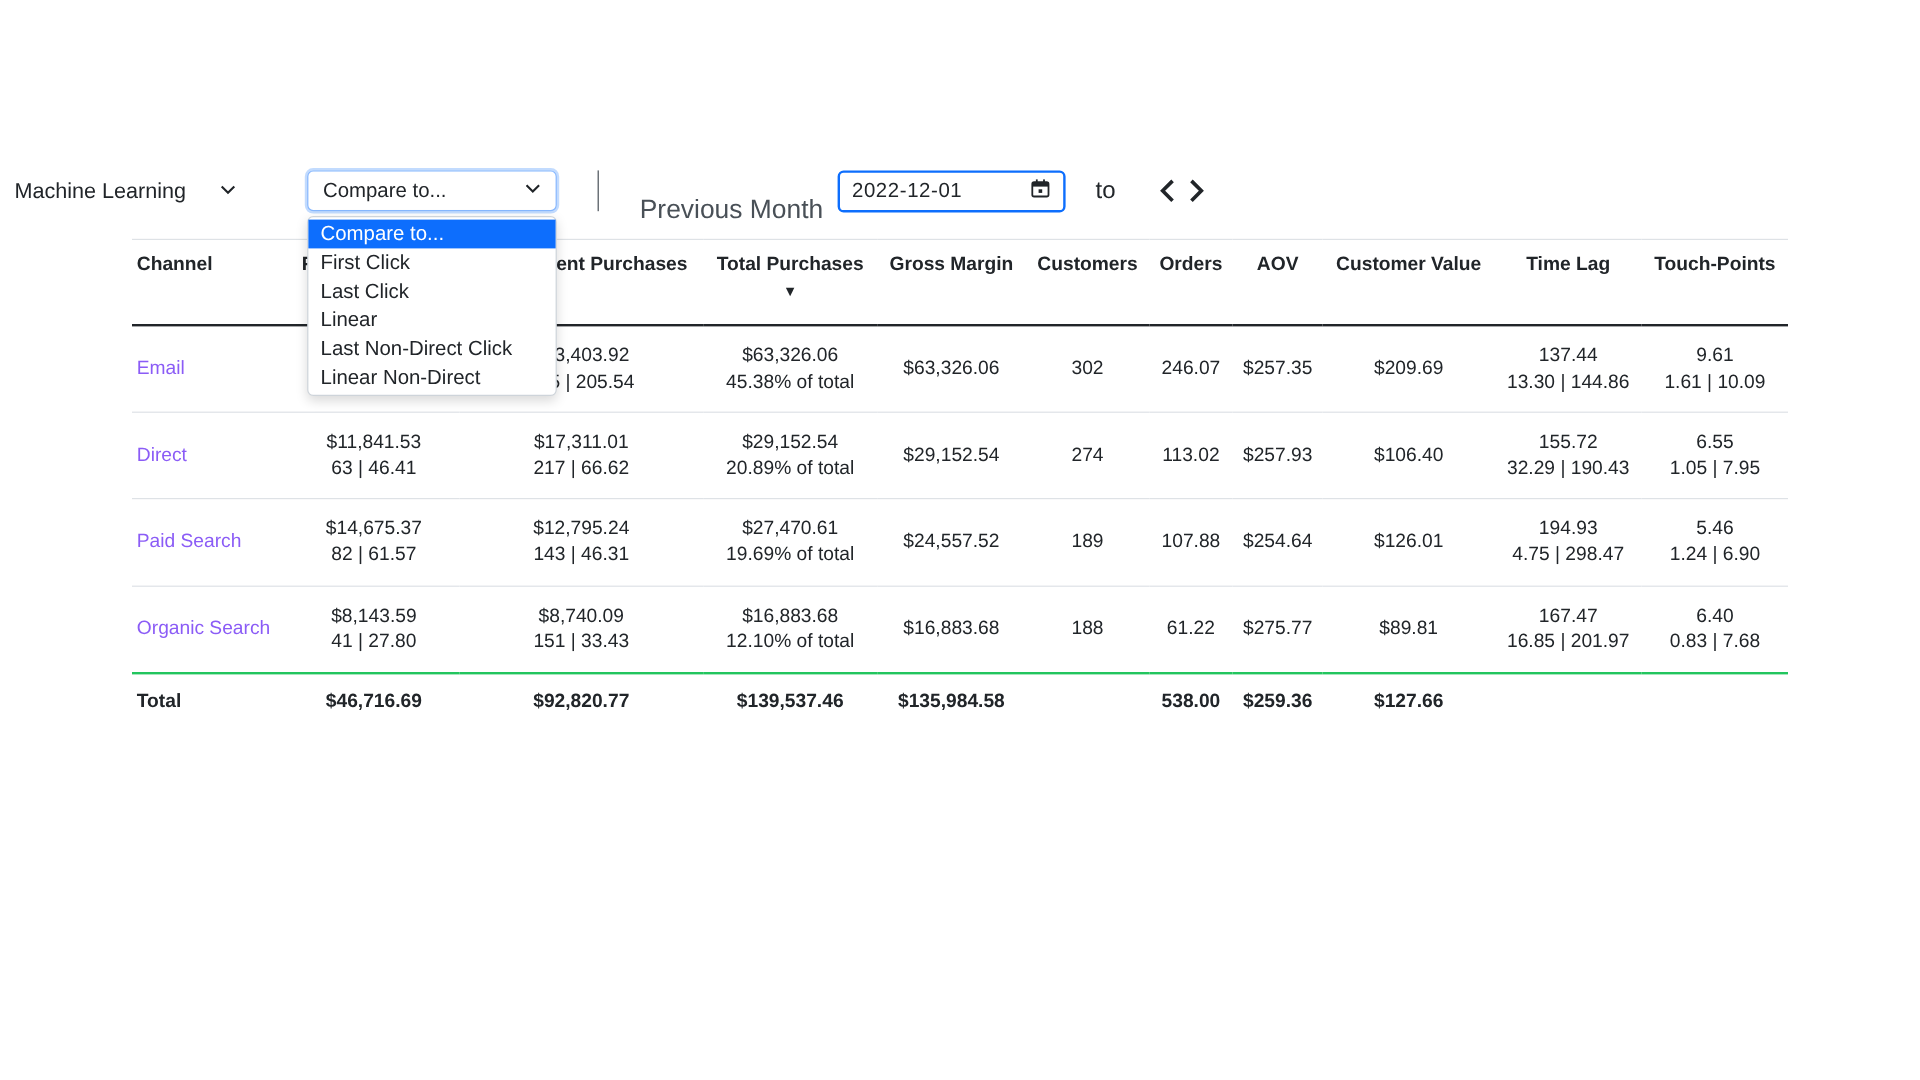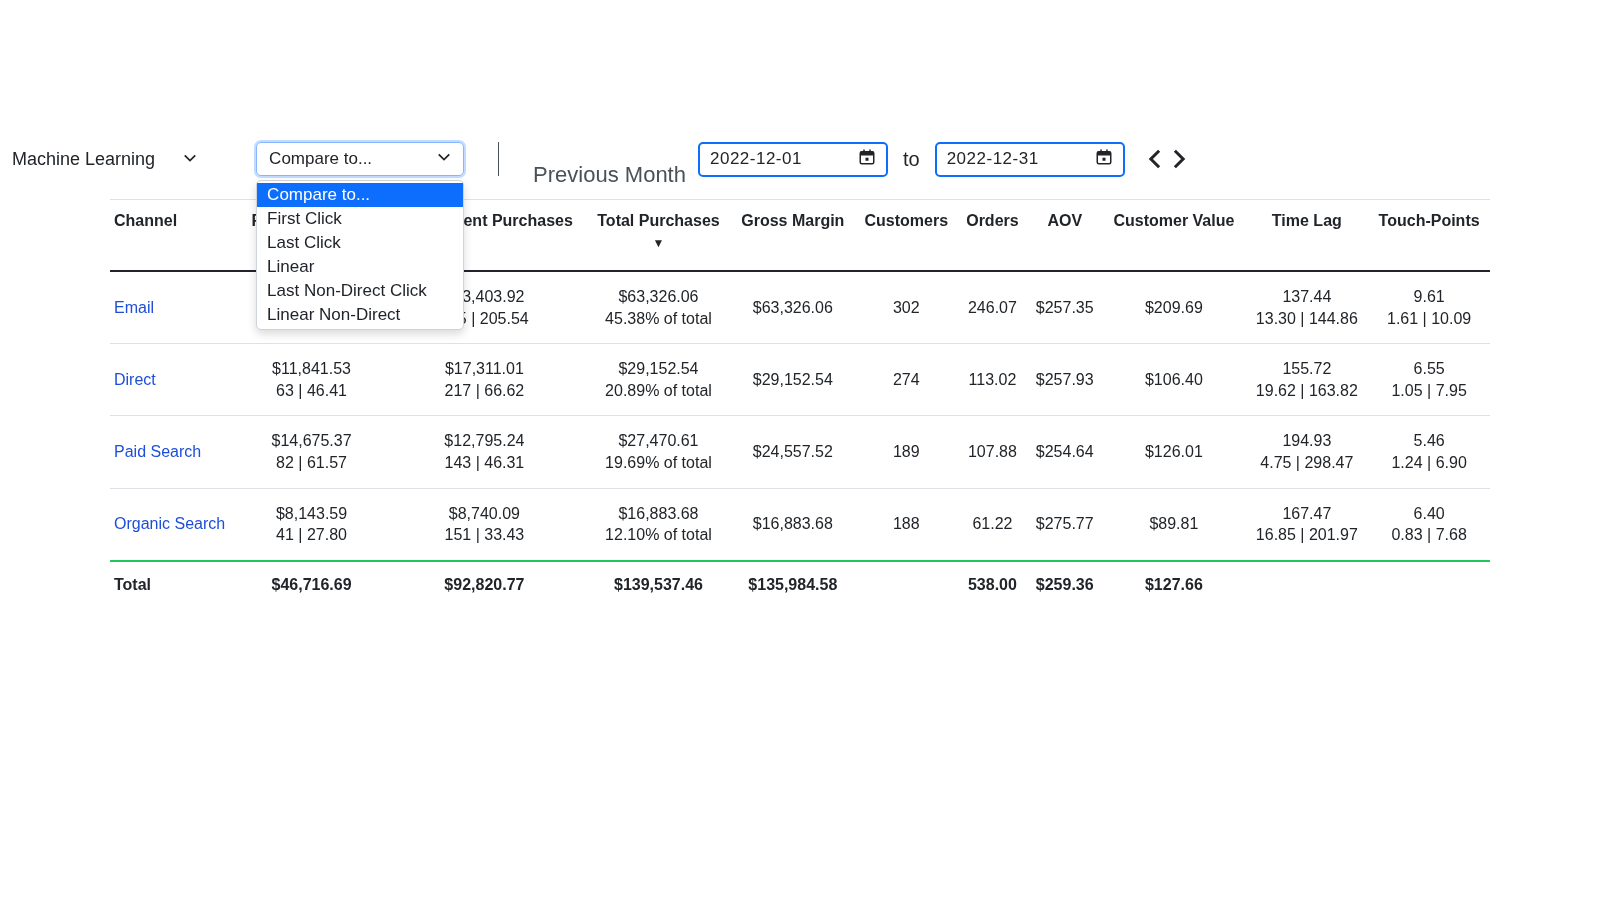--- a/index.html
+++ b/index.html
@@ -64,38 +64,38 @@
     align-items: center;
     justify-content: space-between;
     border: 2px solid #0d6efd;
     border-radius: 5px;
     padding: 4px 10px;
     width: 190px;
     font-size: 17px;
     letter-spacing: 0.5px;
     cursor: text;
   }
-  .to-text { font-size: 20px; margin: 0 3px; }
+  .to-text { font-size: 20px; margin: 0 13px; }
   .navbtns { display: flex; gap: 0; margin-left: 6px; }
   .navbtn { width: 24px; height: 24px; display: flex; align-items: center; justify-content: center; cursor: pointer; }
 
   .table-wrap { margin-top: 109px; padding: 0 110px 0 110px; }
   table { width: 100%; border-collapse: collapse; text-align: center; font-size: 16px; }
   thead th {
     font-weight: bold;
     padding: 12px 6px 20px 6px;
     vertical-align: top;
     border-top: 1px solid #dee2e6;
   }
   thead th.first { text-align: left; padding-left: 4px;}
   thead { position: relative; }
   .sort-ind { display:block; margin-top:6px; font-size:12px; }
   tbody td { padding: 14px 6px; border-top: 1px solid #dee2e6; vertical-align: middle; line-height: 1.35; }
   tbody td.first { text-align: left; padding-left: 4px;}
-  tbody a { color: #1d4ed8; text-decoration: none; cursor: pointer; }
+  tbody a { color: #8b5cf6; text-decoration: none; cursor: pointer; }
   .sub { display: block; }
   tfoot td { padding: 14px 6px; border-top: 2px solid #22c55e; font-weight: bold; }
   tfoot td.first { text-align: left; padding-left: 4px;}
   .header-underline { border-bottom: 2px solid #212529; }
 
   .chev { display:inline-block; vertical-align:middle; }
 </style>
 </head>
 <body>
 
@@ -142,32 +142,20 @@
             <rect x="3" y="5" width="18" height="5" fill="#212529"></rect>
             <rect x="7" y="2" width="2" height="4" fill="#212529"></rect>
             <rect x="15" y="2" width="2" height="4" fill="#212529"></rect>
             <rect x="10" y="13" width="4" height="4" fill="#212529"></rect>
           </svg>
       </span>
     </div>
 
     <span class="to-text">to</span>
 
-    <div class="date-input">
-      <span>2022-12-31</span>
-      <span>
-        <svg width="18" height="18" viewBox="0 0 24 24">
-            <rect x="3" y="5" width="18" height="16" rx="2" fill="none" stroke="#212529" stroke-width="2"></rect>
-            <rect x="3" y="5" width="18" height="5" fill="#212529"></rect>
-            <rect x="7" y="2" width="2" height="4" fill="#212529"></rect>
-            <rect x="15" y="2" width="2" height="4" fill="#212529"></rect>
-            <rect x="10" y="13" width="4" height="4" fill="#212529"></rect>
-          </svg>
-      </span>
-    </div>
 
     <div class="navbtns">
       <div class="navbtn">
         <svg width="22" height="22" viewBox="0 0 16 16">
             <path fill="none" stroke="#212529" stroke-width="2.2" d="M11 2 5 8l6 6"></path>
           </svg>
       </div>
       <div class="navbtn">
         <svg width="22" height="22" viewBox="0 0 16 16">
             <path fill="none" stroke="#212529" stroke-width="2.2" d="M5 2l6 6-6 6"></path>
@@ -213,21 +201,21 @@
           <tr>
     <td class="first"><a>Direct</a></td>
     <td><span>$11,841.53</span><span class="sub">63 | 46.41</span></td>
     <td><span>$17,311.01</span><span class="sub">217 | 66.62</span></td>
     <td><span>$29,152.54</span><span class="sub">20.89% of total</span></td>
     <td>$29,152.54</td>
     <td>274</td>
     <td>113.02</td>
     <td>$257.93</td>
     <td>$106.40</td>
-    <td><span>155.72</span><span class="sub">19.62 | 163.82</span></td>
+    <td><span>155.72</span><span class="sub">32.29 | 190.43</span></td>
     <td><span>6.55</span><span class="sub">1.05 | 7.95</span></td>
   </tr>
           <tr>
     <td class="first"><a>Paid Search</a></td>
     <td><span>$14,675.37</span><span class="sub">82 | 61.57</span></td>
     <td><span>$12,795.24</span><span class="sub">143 | 46.31</span></td>
     <td><span>$27,470.61</span><span class="sub">19.69% of total</span></td>
     <td>$24,557.52</td>
     <td>189</td>
     <td>107.88</td>

